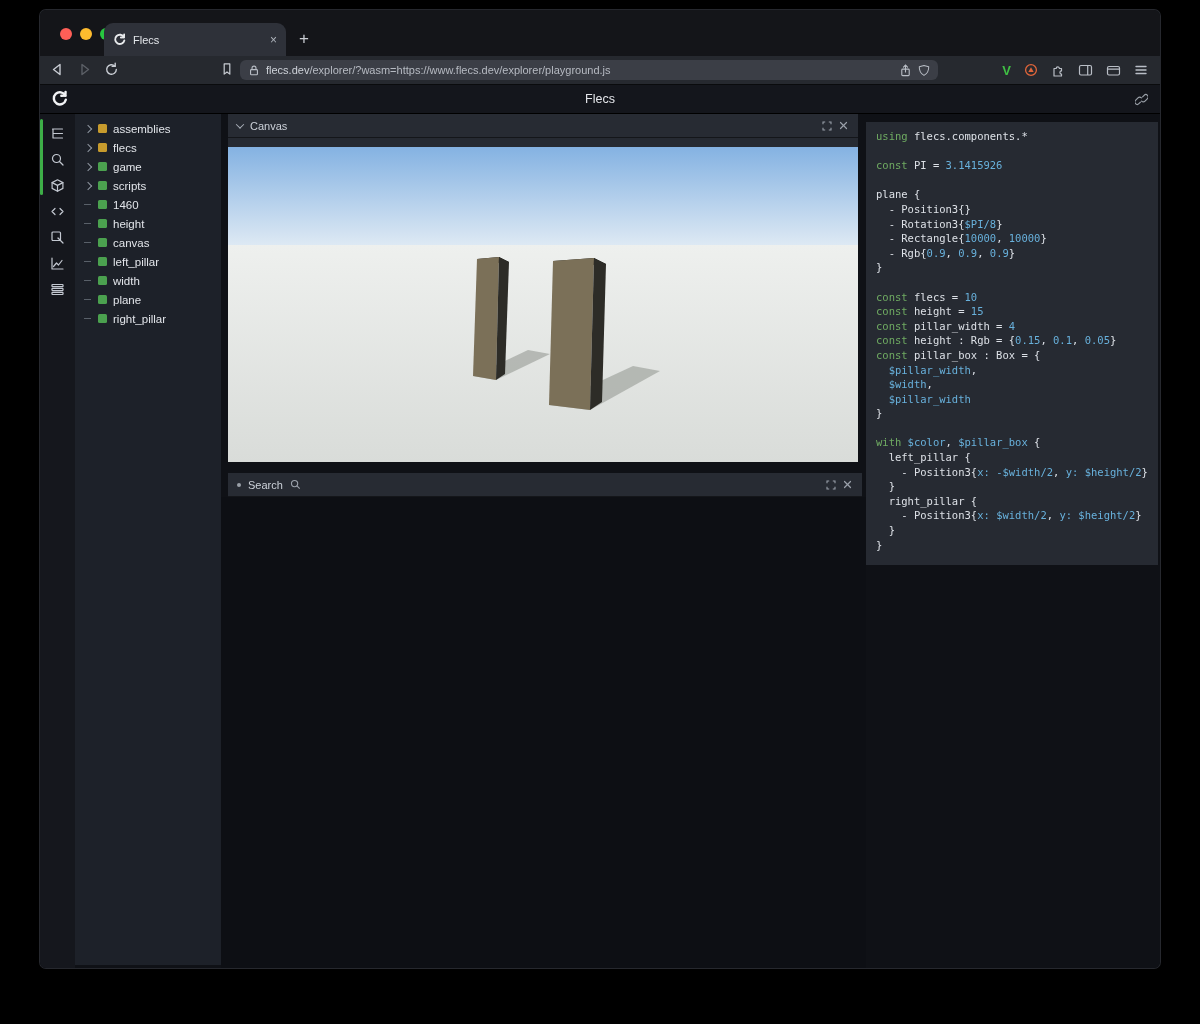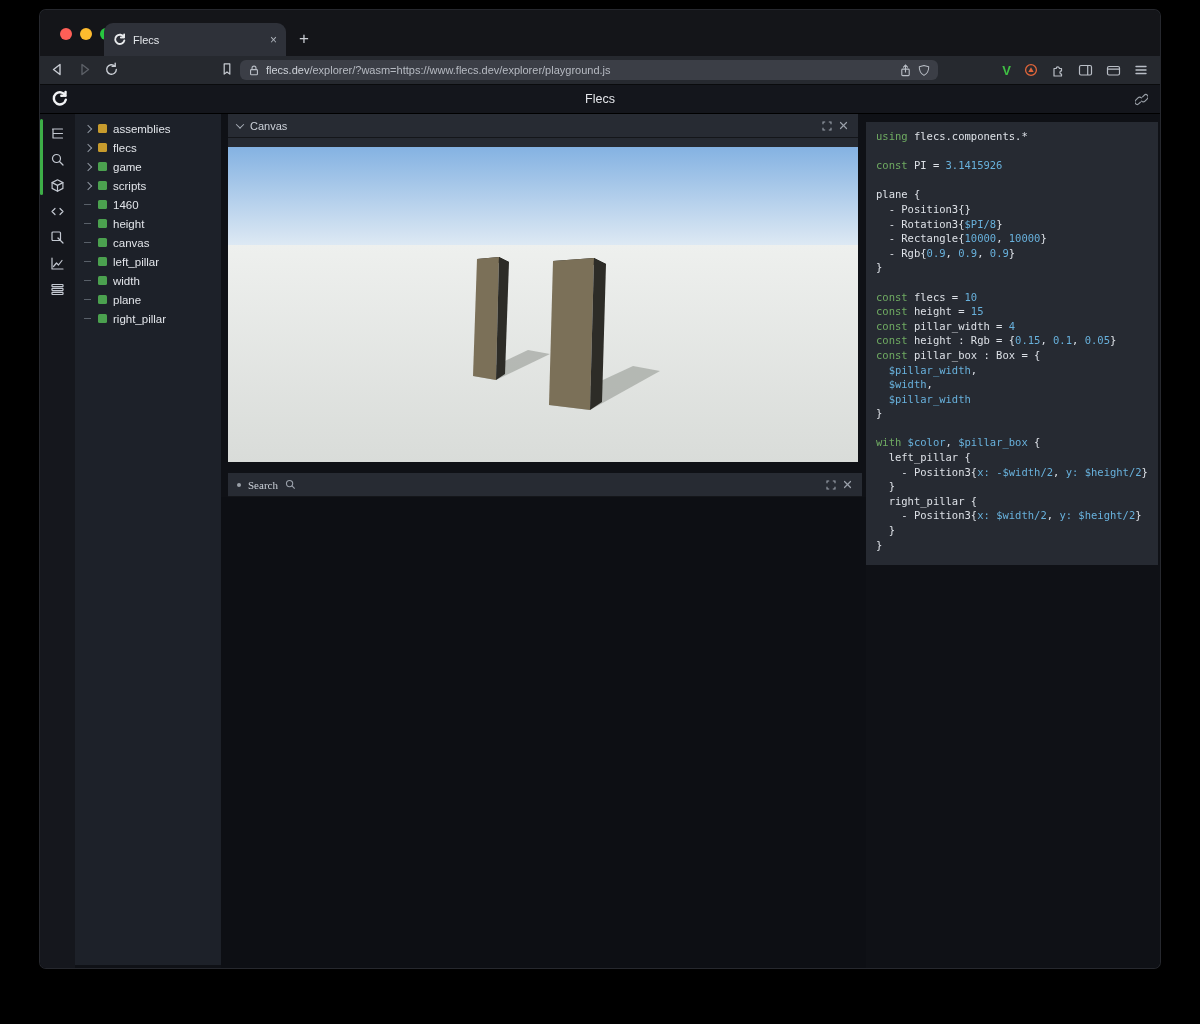--- a/index.html
+++ b/index.html
@@ -51,21 +51,21 @@
   .phead{height:23px;background:#272b33;border-bottom:1px solid #14161a;display:flex;align-items:center;
          gap:7px;padding:0 9px;font-size:11px;color:#ccd1d9;}
   .pchev{width:5px;height:5px;border-right:1.3px solid #aab0ba;border-bottom:1.3px solid #aab0ba;
          transform:rotate(45deg) translate(-1px,-1px);}
   .pdot{width:4px;height:4px;border-radius:50%;background:#9aa0a8;}
   .phead .spacer{flex:1;}
   .pic{width:10px;height:10px;color:#9aa0aa;cursor:pointer;}
   .canvas-panel{position:absolute;left:7px;right:8px;top:0;}
   .canvas-body{background:#262a32;padding-top:9px;}
   .scene{display:block;width:100%;height:315px;}
-  .search-panel{position:absolute;left:7px;right:4px;top:359px;font-family:Liberation Serif, serif;}
+  .search-panel{position:absolute;left:7px;right:4px;top:359px;}
   .search-content{position:absolute;left:0;right:0;top:383px;bottom:0;background:#0d0f14;}
   .editor{position:absolute;left:826px;width:292px;top:0;}
   .codebody{background:#262a32;padding:8px 4px 12px 10px;margin-top:8px;}
   .cline{height:14.6px;font-family:"DejaVu Sans Mono",monospace;font-size:10.5px;white-space:pre;color:#dde1e7;}
   .ck{color:#6fab62;} .cv{color:#68b1dc;text-align:right;}
   svg{display:block;}
 </style>
 </head>
 <body>
 

